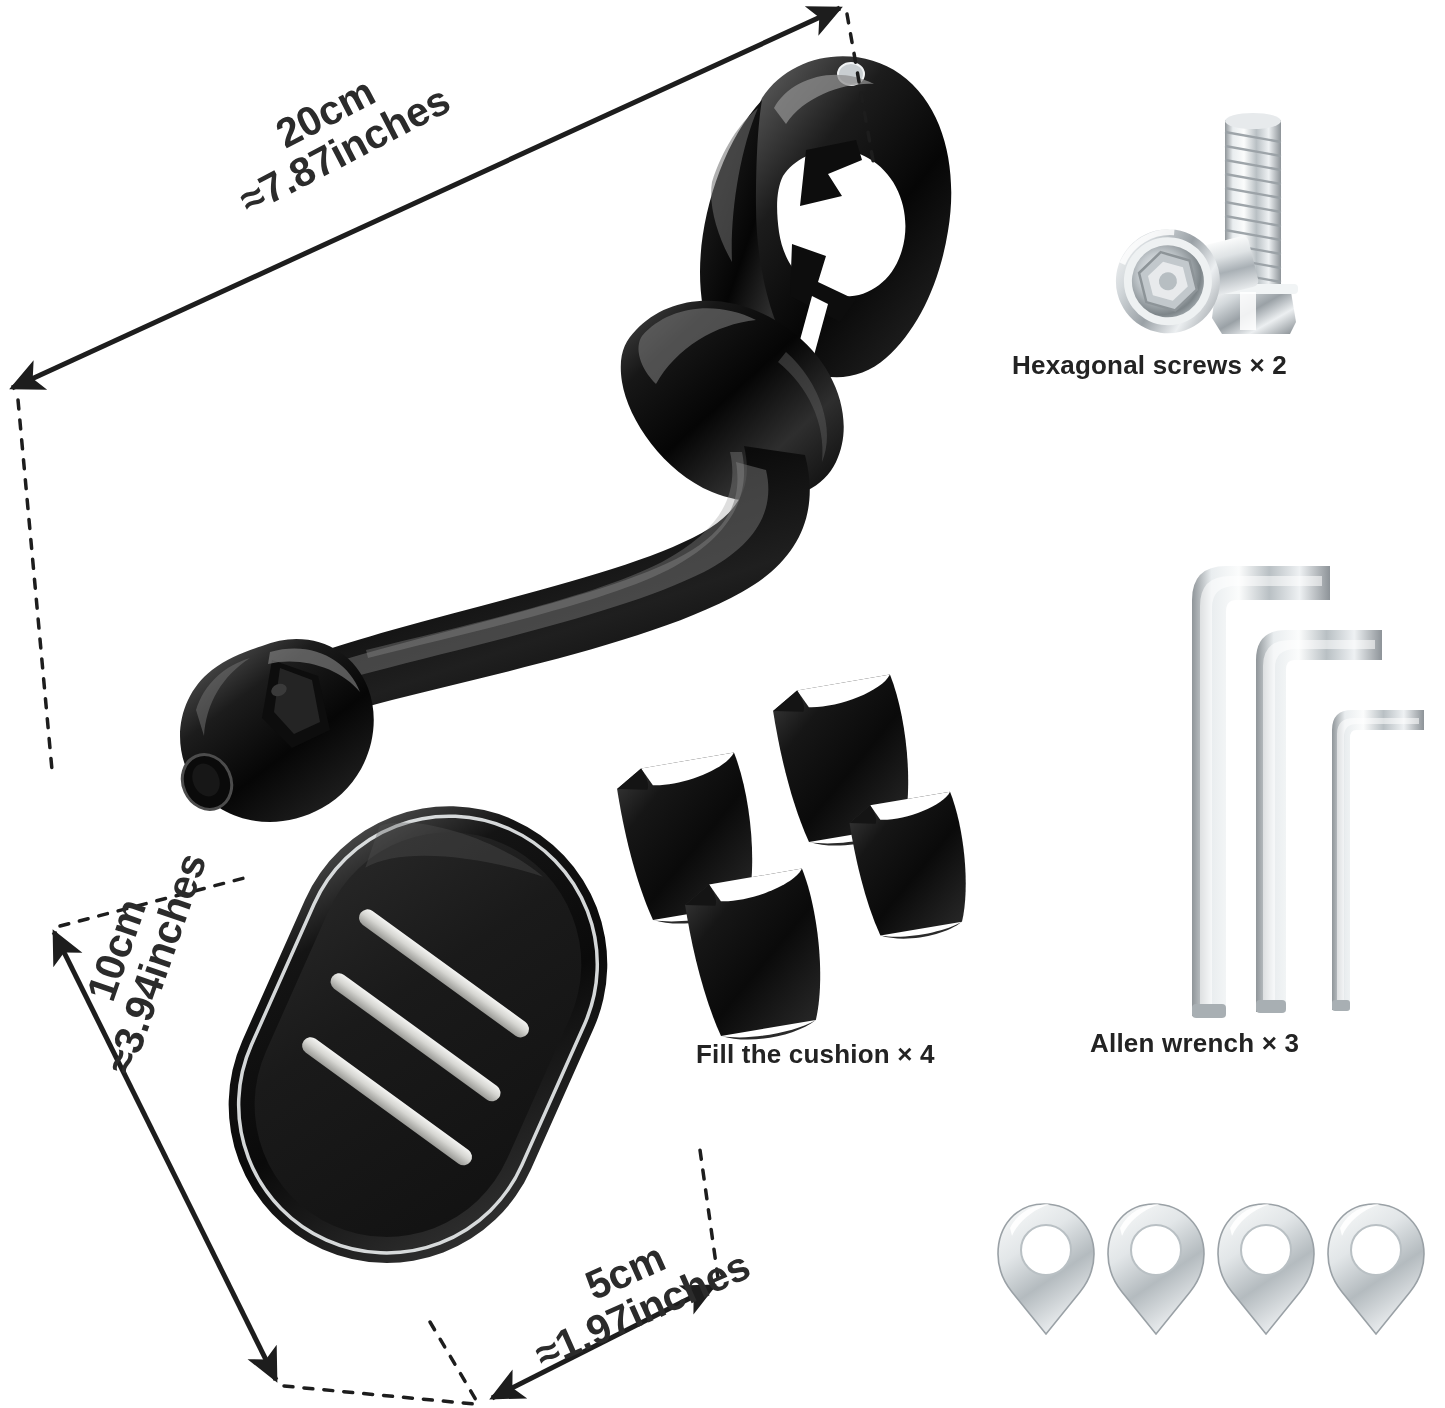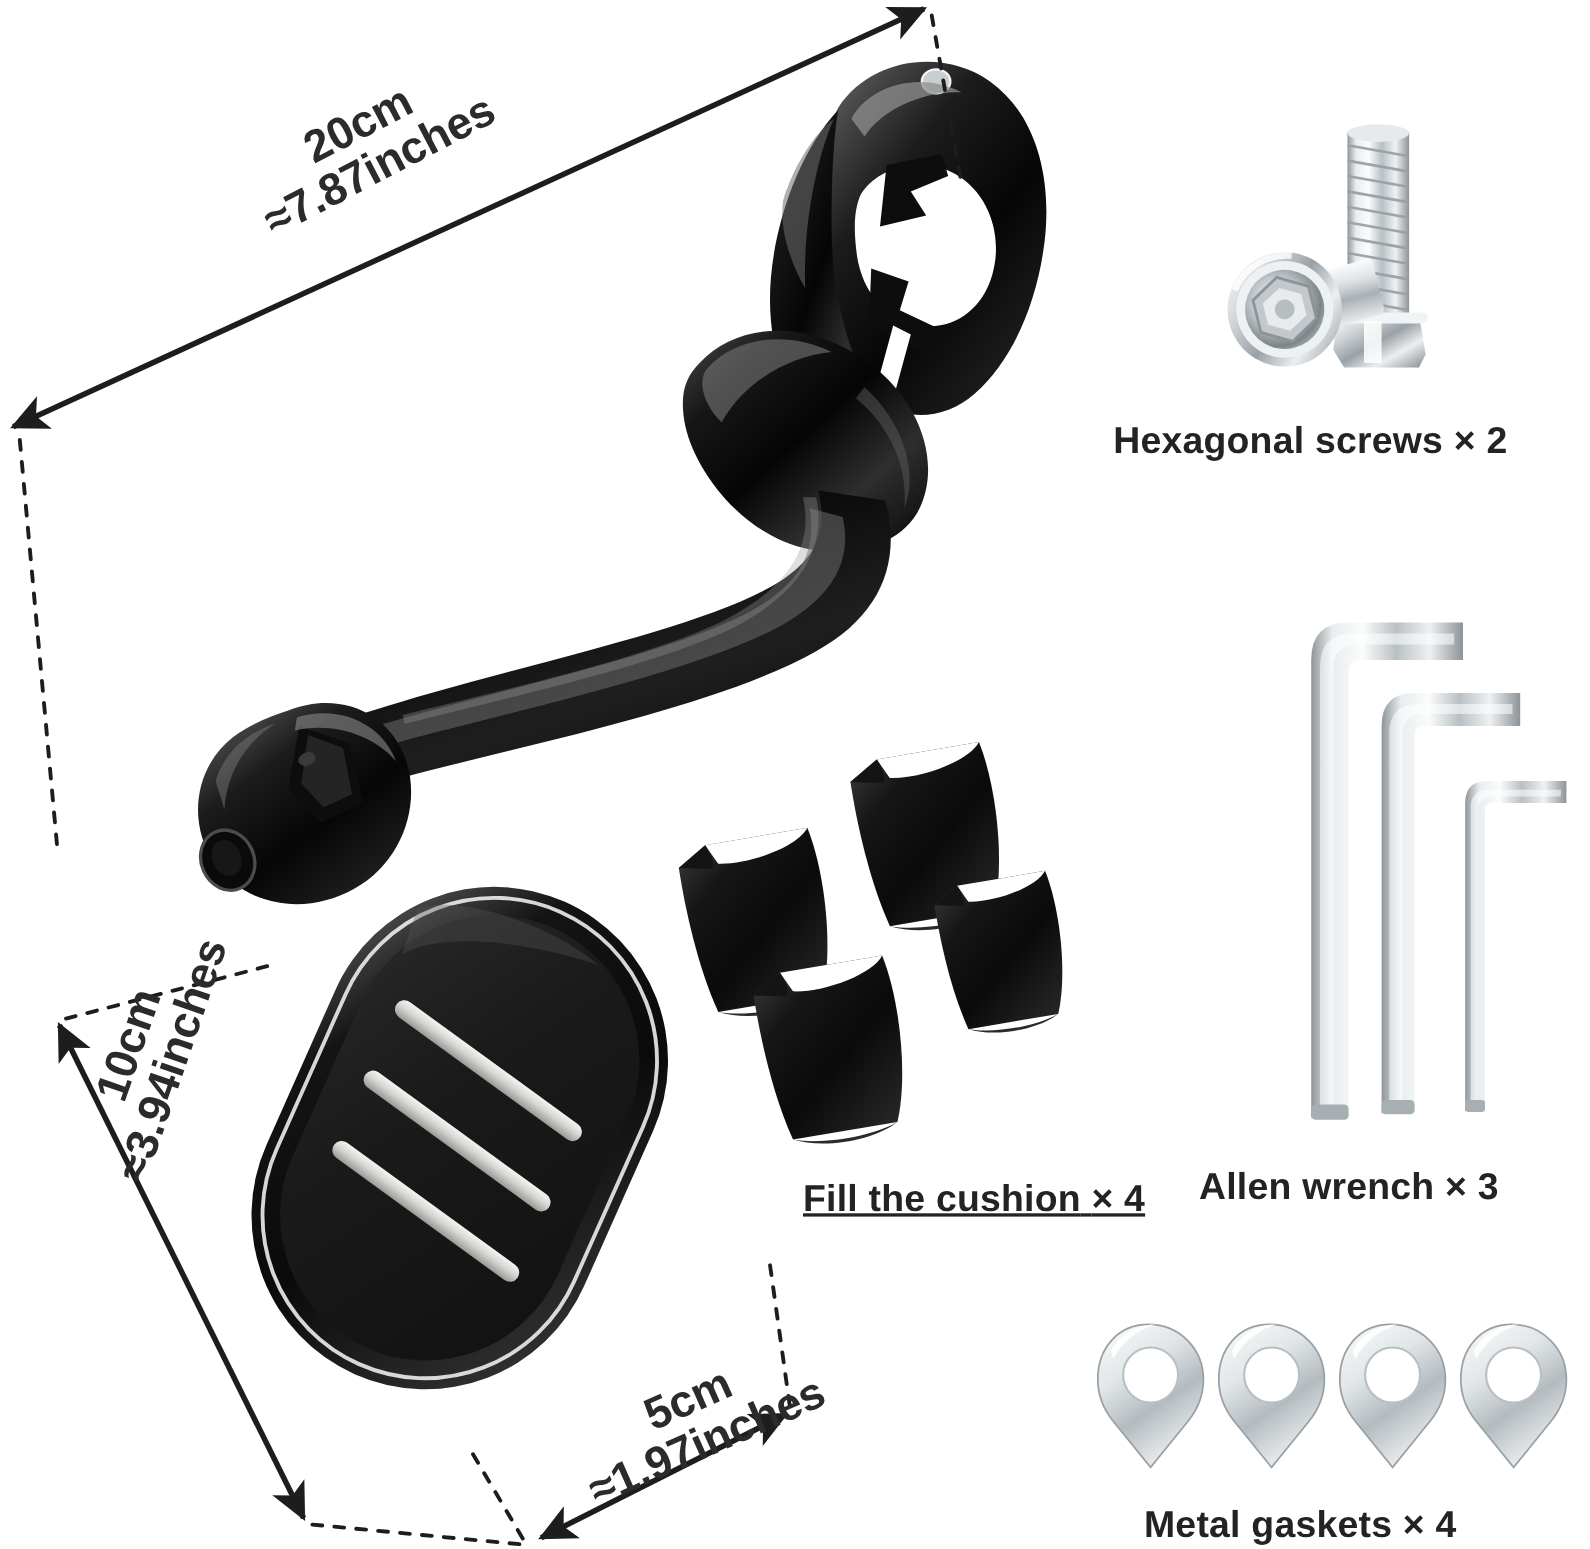--- a/index.html
+++ b/index.html
@@ -53,27 +53,26 @@
     transform-origin: left top;
   }
   #dim-5cm {
     left: 512px; top: 1300px;
     transform: rotate(-24deg);
     transform-origin: left top;
   }
 
   
   .caption {
-    font-size: 34px;
+    font-size: 26px;
     color: #232323;
     letter-spacing: 0.2px;
-    margin-top: 32px;
   }
   #cap-screws   { left: 1012px; top: 350px; }
-  #cap-cushion  { left: 730px;  top: 1039px; text-decoration: underline; }
+  #cap-cushion  { left: 696px;  top: 1039px; }
   #cap-wrench   { left: 1090px; top: 1028px; }
   #cap-gaskets  { left: 1040px; top: 1335px; }
 </style>
 </head>
 <body>
 
 <div id="stage">
 
   <svg id="art" viewBox="0 0 1445 1408" xmlns="http://www.w3.org/2000/svg">
     <defs>
@@ -451,18 +450,14 @@
   <div class="lbl caption" id="cap-cushion">
     <span>Fill the cushion</span>
     <span>× 4</span>
   </div>
 
   <div class="lbl caption" id="cap-wrench">
     <span>Allen wrench</span>
     <span>× 3</span>
   </div>
 
-  <div class="lbl caption" id="cap-gaskets">
-    <span>Metal gaskets</span>
-    <span>× 4</span>
-  </div>
 
 </div>
 
 </body></html>

